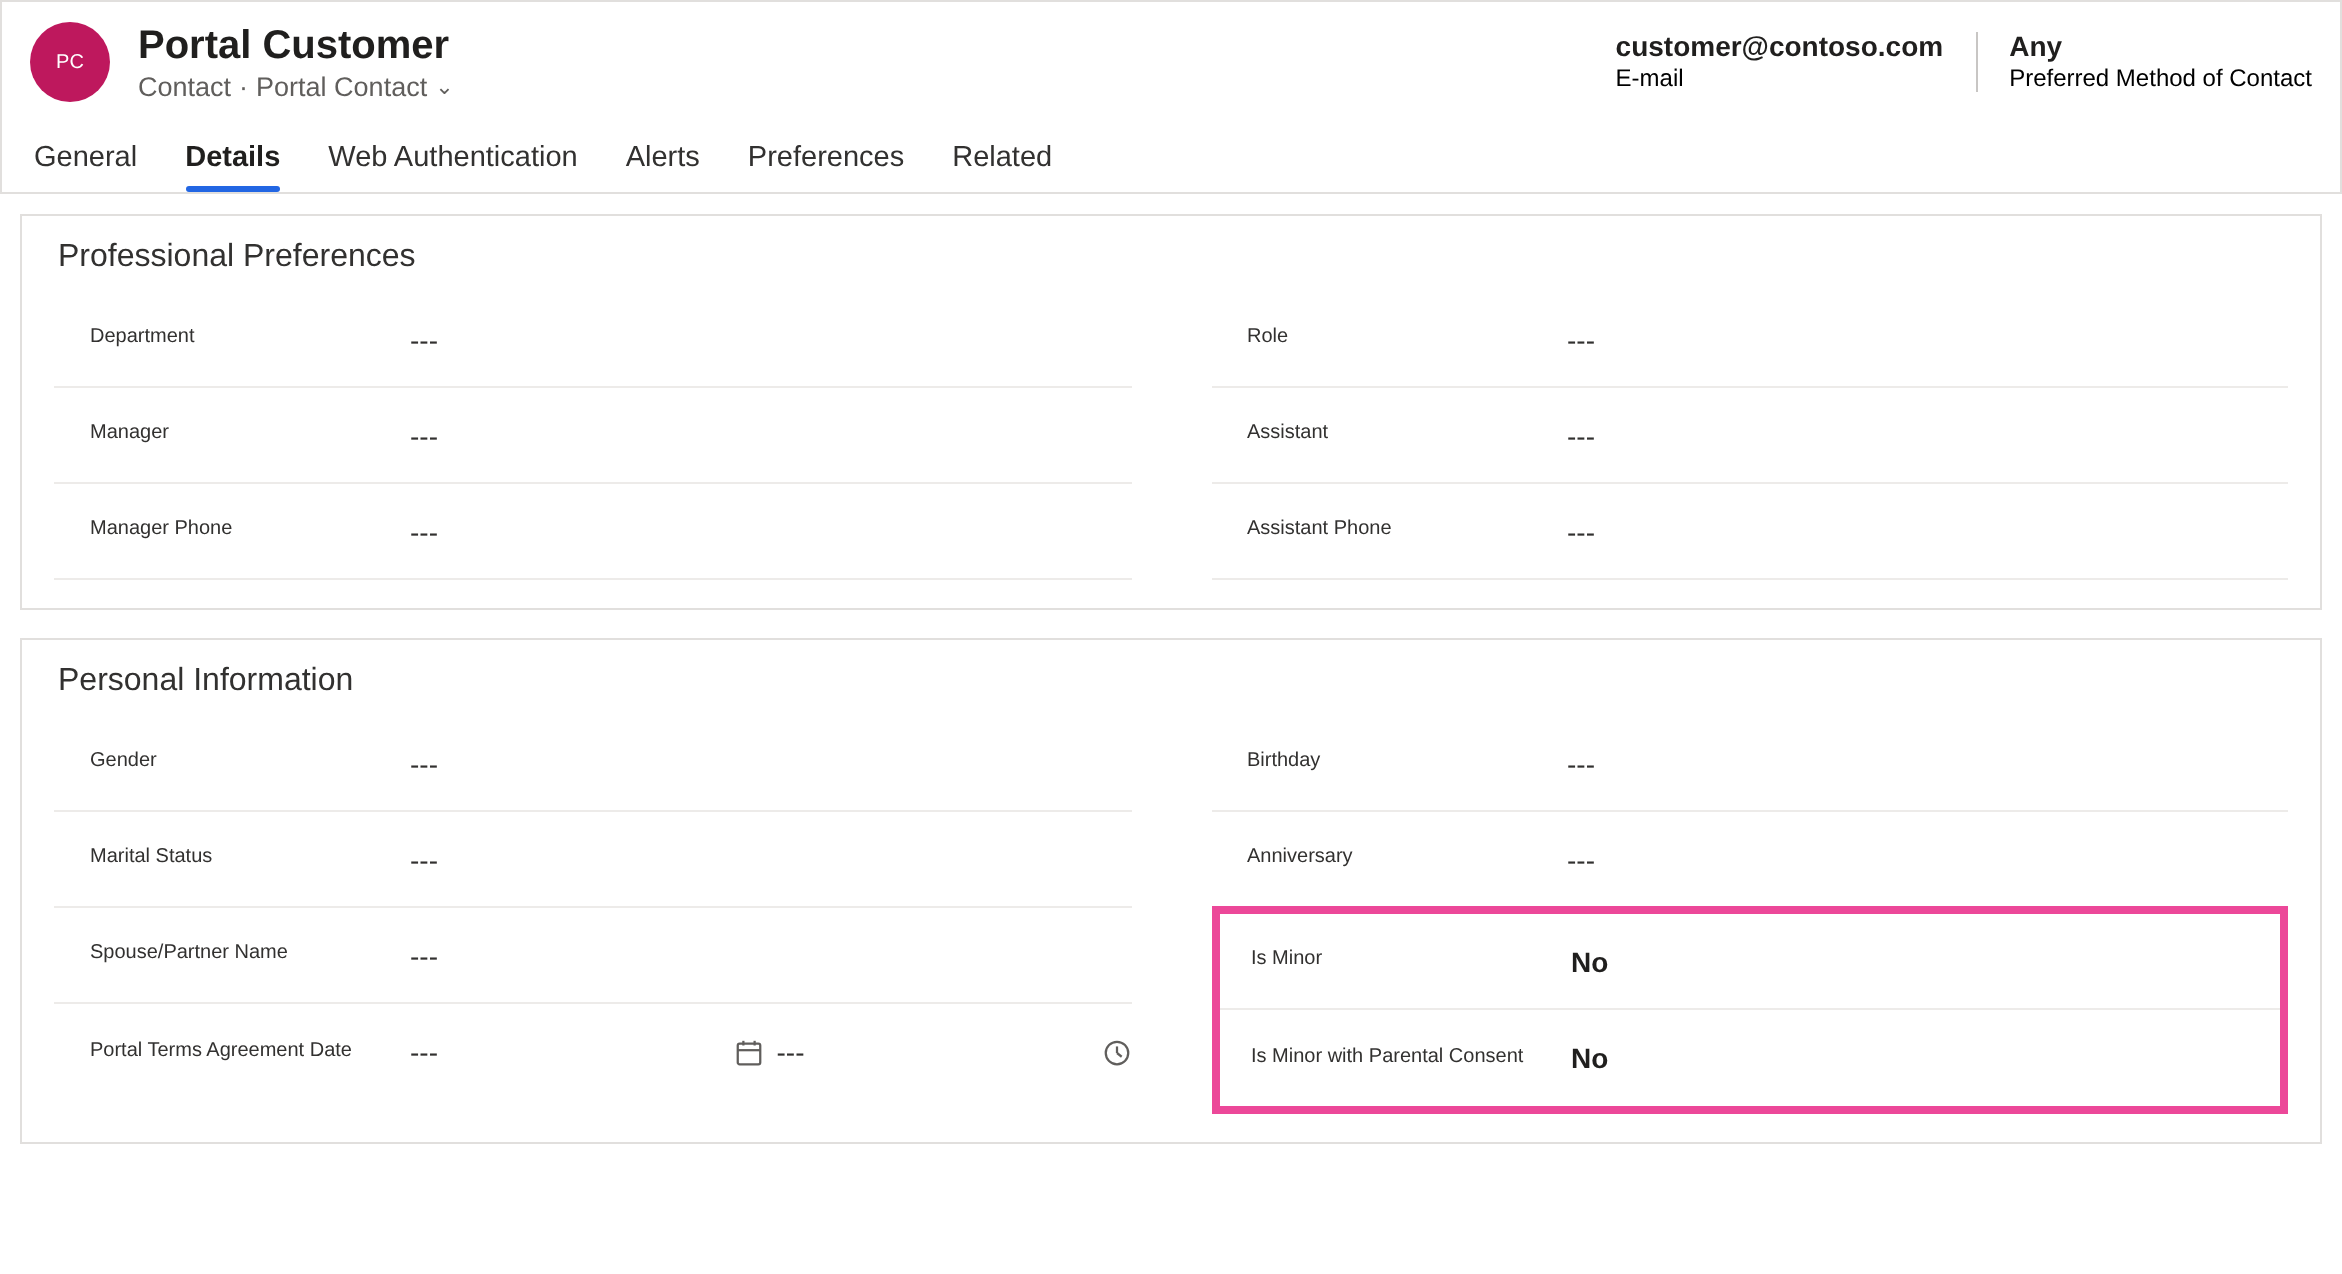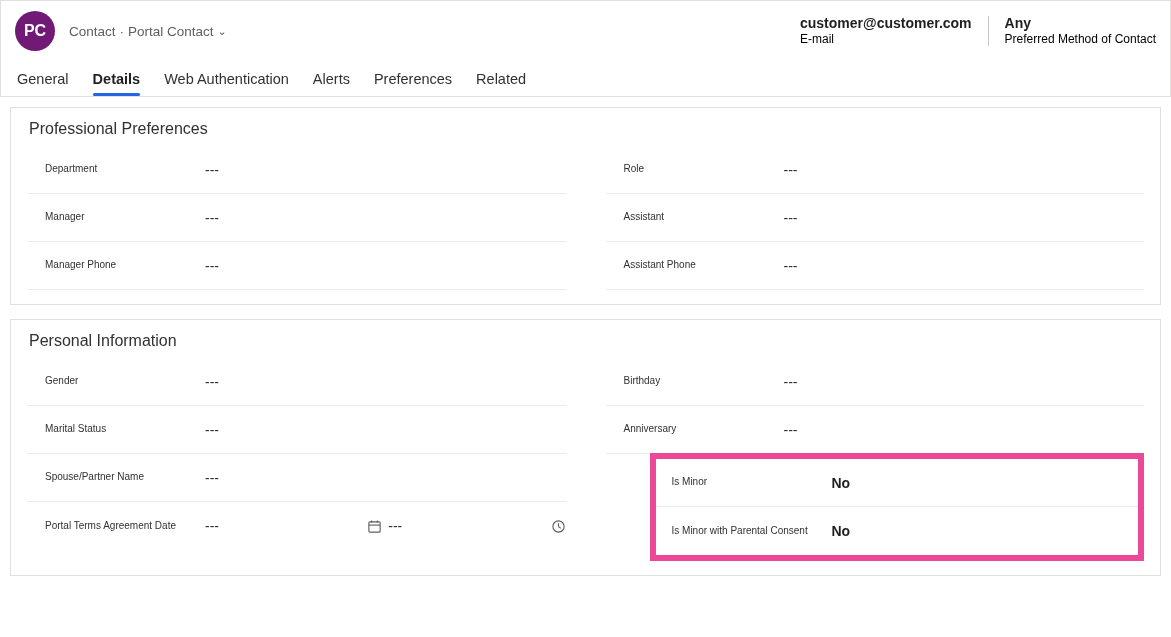--- a/index.html
+++ b/index.html
@@ -24,27 +24,27 @@
     }
     .record-identity {
       display: flex;
       align-items: center;
       gap: 14px;
     }
     .avatar {
       width: 40px;
       height: 40px;
       border-radius: 50%;
-      background: #701a75;
+      background: #be185d;
       color: #fff;
       display: flex;
       align-items: center;
       justify-content: center;
-      font-size: 16px;
-      font-weight: 700;
+      font-size: 10px;
+      font-weight: 400;
     }
     .title-block {
       display: flex;
       flex-direction: column;
     }
     .record-title {
       font-size: 20px;
       font-weight: 600;
       color: #201f1e;
     }
@@ -164,23 +164,22 @@
       padding: 10px 0;
     }
     .field-value.empty {
       color: #323130;
     }
     .field-value.bold {
       font-weight: 700;
       color: #201f1e;
     }
     .highlight-box {
-      border: 6px solid #ec4899;
+      border: 4px solid #ec4899;
       margin-top: -1px;
-      margin-left: 44px;
     }
     .highlight-box .field-row {
       padding-left: 16px;
     }
     .date-compound {
       display: flex;
       align-items: center;
       flex: 1;
       gap: 6px;
     }
@@ -204,33 +203,34 @@
     }
   </style>
 </head>
 <body>
 
 <div class="form-header-container">
   <div class="form-header-top">
     <div class="record-identity">
       <div class="avatar">PC</div>
       <div class="title-block">
+        <div class="record-title">Portal Customer</div>
         <div class="record-subtitle-row">
           <span>Contact</span>
           <span>·</span>
           <span class="form-switcher">
             <span>Portal Contact</span>
             <span class="chevron-down">⌄</span>
           </span>
         </div>
       </div>
     </div>
     <div class="header-summary">
       <div class="summary-item">
-        <span class="value">customer@customer.com</span>
+        <span class="value">customer@contoso.com</span>
         <span class="label">E-mail</span>
       </div>
       <div class="summary-divider"></div>
       <div class="summary-item">
         <span class="value">Any</span>
         <span class="label">Preferred Method of Contact</span>
       </div>
     </div>
   </div>
   <div class="tab-row">

